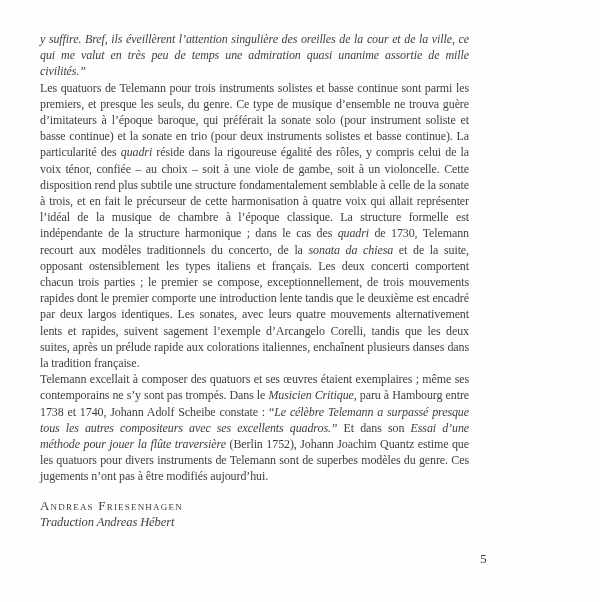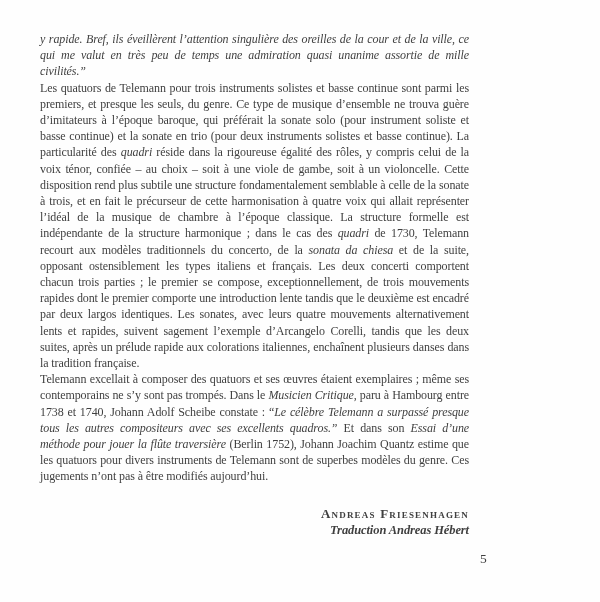--- a/index.html
+++ b/index.html
@@ -27,23 +27,22 @@
     text-align: justify;
   }
   .text-block p {
     margin: 0;
     padding: 0;
   }
   .it {
     font-style: italic;
   }
   .signature {
-    margin-top: 20px;
-    text-align: right;
-    font-weight: bold;
+    margin-top: 12px;
+    text-align: left;
   }
   .author {
     font-variant: small-caps;
     letter-spacing: 1.2px;
     font-size: 13px;
     line-height: 17px;
   }
   .translation {
     font-style: italic;
     font-size: 12.5px;
@@ -55,21 +54,21 @@
     top: 551px;
     font-size: 13.5px;
     color: var(--text-color, #3f3f3f);
   }
 </style>
 </head>
 <body>
 
 <div class="page">
   <div class="text-block">
-    <p><span class="it">y rapide. Bref, ils éveillèrent l’attention singulière des oreilles de la cour et de la ville, ce qui me valut en très peu de temps une admiration quasi unanime assortie de mille civilités.”</span></p>
+    <p><span class="it">y suffire. Bref, ils éveillèrent l’attention singulière des oreilles de la cour et de la ville, ce qui me valut en très peu de temps une admiration quasi unanime assortie de mille civilités.”</span></p>
     <p><span>Les quatuors de Telemann pour trois instruments solistes et basse continue sont parmi les premiers, et presque les seuls, du genre. Ce type de musique d’ensemble ne trouva guère d’imitateurs à l’époque baroque, qui préférait la sonate solo (pour instrument soliste et basse continue) et la sonate en trio (pour deux instruments solistes et basse continue). La particularité des </span><span class="it">quadri</span><span> réside dans la rigoureuse égalité des rôles, y compris celui de la voix ténor, confiée – au choix – soit à une viole de gambe, soit à un violoncelle. Cette disposition rend plus subtile une structure fondamentalement semblable à celle de la sonate à trois, et en fait le précurseur de cette harmonisation à quatre voix qui allait représenter l’idéal de la musique de chambre à l’époque classique. La structure formelle est indépendante de la structure harmonique ; dans le cas des </span><span class="it">quadri</span><span> de 1730, Telemann recourt aux modèles traditionnels du concerto, de la </span><span class="it">sonata da chiesa</span><span> et de la suite, opposant ostensiblement les types italiens et français. Les deux concerti comportent chacun trois parties ; le premier se compose, exceptionnellement, de trois mouvements rapides dont le premier comporte une introduction lente tandis que le deuxième est encadré par deux largos identiques. Les sonates, avec leurs quatre mouvements alternativement lents et rapides, suivent sagement l’exemple d’Arcangelo Corelli, tandis que les deux suites, après un prélude rapide aux colorations italiennes, enchaînent plusieurs danses dans la tradition française.</span></p>
     <p><span>Telemann excellait à composer des quatuors et ses œuvres étaient exemplaires ; même ses contemporains ne s’y sont pas trompés. Dans le </span><span class="it">Musicien Critique</span><span>, paru à Hambourg entre 1738 et 1740, Johann Adolf Scheibe constate : “</span><span class="it">Le célèbre Telemann a surpassé presque tous les autres compositeurs avec ses excellents quadros.”</span><span> Et dans son </span><span class="it">Essai d’une méthode pour jouer la flûte traversière</span><span> (Berlin 1752), Johann Joachim Quantz estime que les quatuors pour divers instruments de Telemann sont de superbes modèles du genre. Ces jugements n’ont pas à être modifiés aujourd’hui.</span></p>
     <div class="signature">
       <div class="author">Andreas Friesenhagen</div>
       <div class="translation">Traduction Andreas Hébert</div>
     </div>
   </div>
   <div class="page-number">5</div>
 </div>
 

